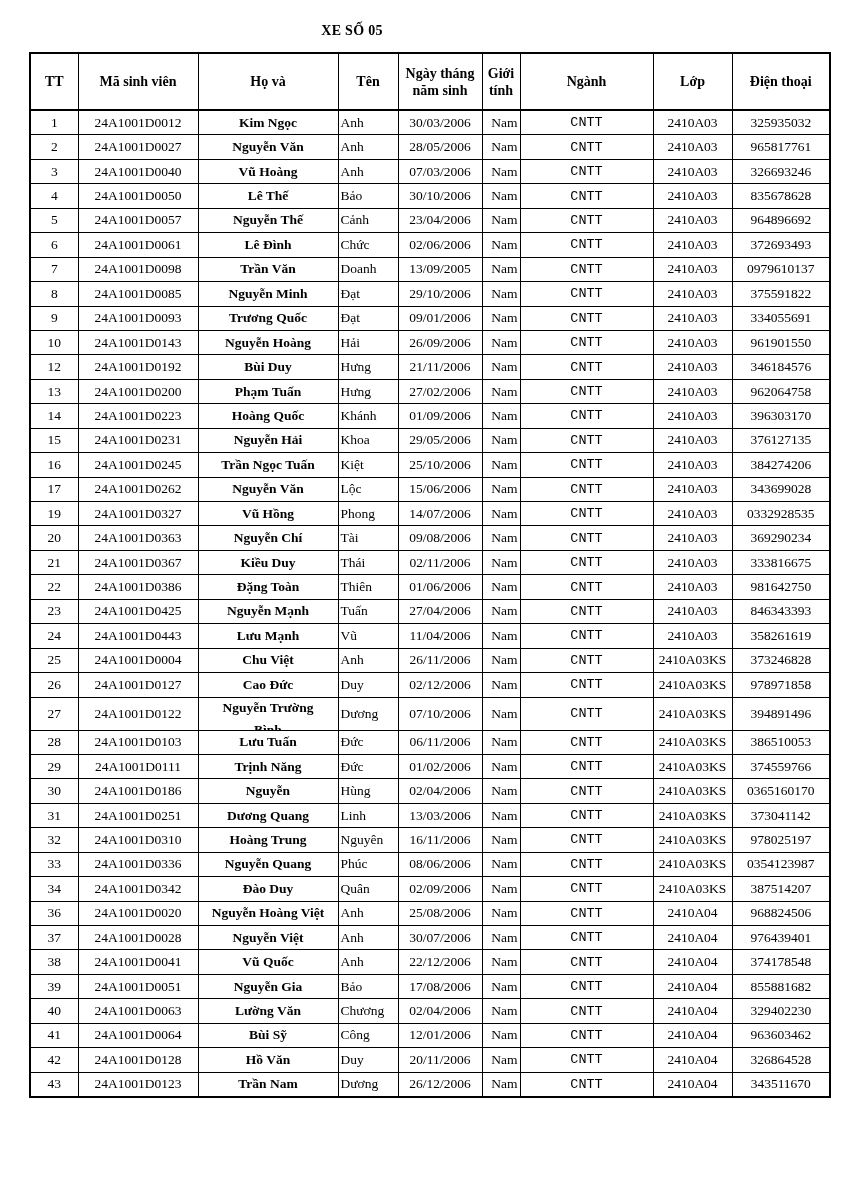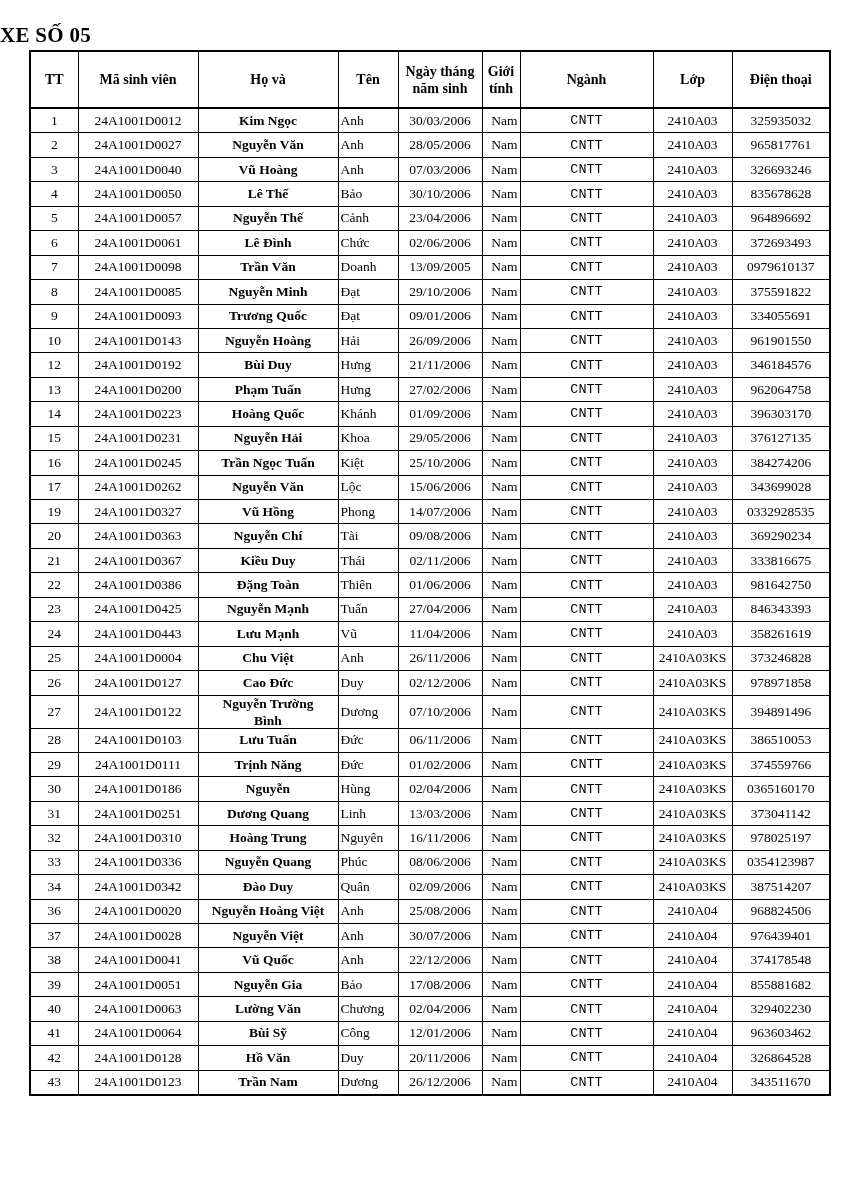--- a/index.html
+++ b/index.html
@@ -9,31 +9,32 @@
   }
   body {
     width: 848px;
     height: 1200px;
     font-family: "Liberation Serif", "DejaVu Serif", serif;
     color: #000000;
     overflow: hidden;
   }
   .page-title {
     width: 704px;
+    text-align: center;
     font-weight: bold;
-    font-size: 21px;
+    font-size: 14px;
     padding-top: 23px;
     letter-spacing: 0.3px;
   }
   table.roster {
     border-collapse: collapse;
     table-layout: fixed;
     width: 800px;
     margin-left: 29px;
-    margin-top: 2px;
+    margin-top: 13px;
   }
   table.roster th, table.roster td {
     border: 1px solid #000000;
     overflow: hidden;
     white-space: nowrap;
   }
   table.roster {
     border: 2px solid #000000;
   }
   table.roster thead th {
@@ -59,21 +60,21 @@
   td.c2 { text-align: center; padding-left: 4px; font-weight: bold; }
   td.c3 { text-align: left; padding-left: 4px; }
   td.c4 { text-align: center; }
   td.c5 { text-align: right; padding-left: 3px; }
   td.c6 { text-align: center; font-family: Liberation Mono, monospace; }
   td.c7 { text-align: center; }
   td.c8 { text-align: center; }
   
   .namewrap {
     white-space: pre-line;
-    line-height: 17px;
+    line-height: 22px;
     height: 33px;
     margin-top: -1px;
     overflow: hidden;
   }
 </style>
 </head>
 <body>
 
 <div class="page-title">XE SỐ 05</div>
 

